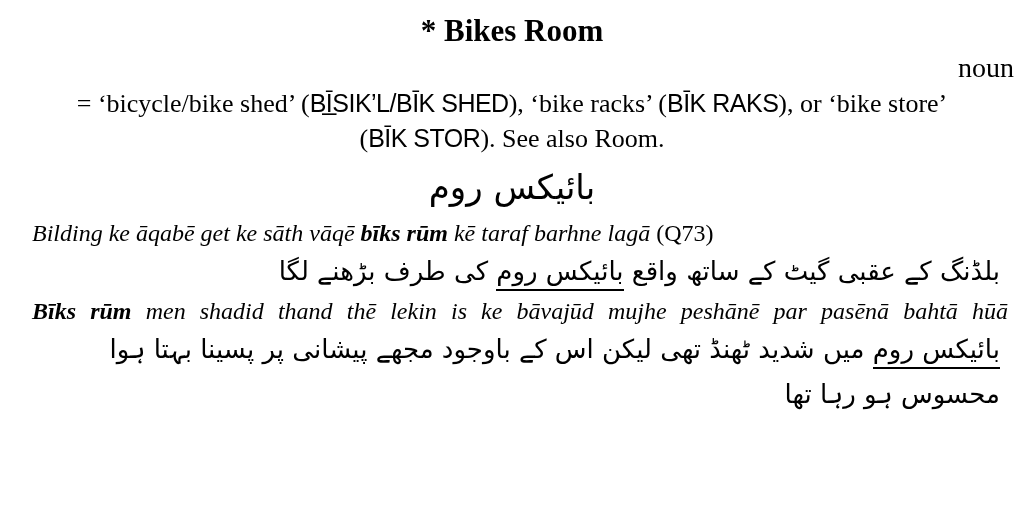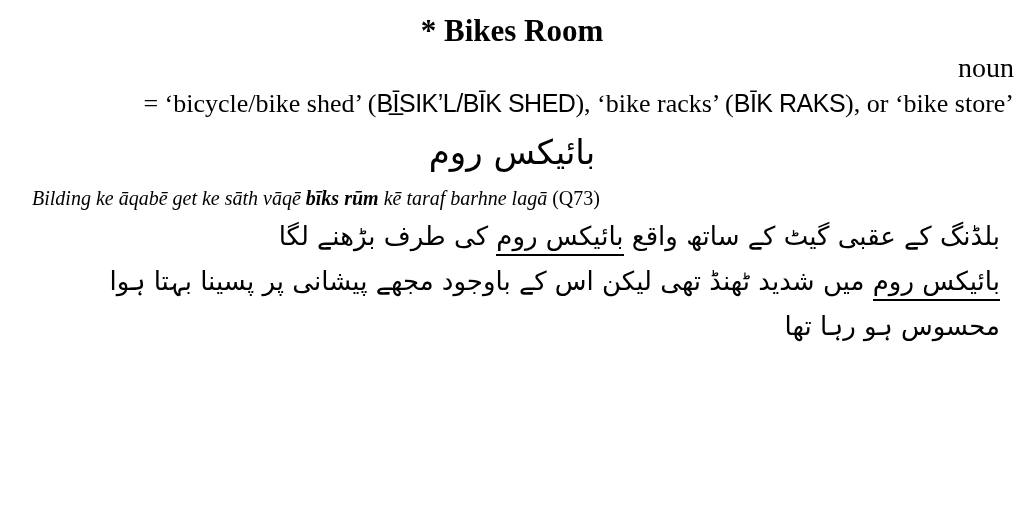--- a/index.html
+++ b/index.html
@@ -25,38 +25,38 @@
     line-height: 38px;
   }
   .pos {
     text-align: right;
     font-size: 28px;
     line-height: 36px;
   }
   .definition {
     font-size: 26px;
     line-height: 35px;
-    text-align: right;
+    text-align: center;
   }
   .def-line1 { white-space: nowrap; }
   .pron {
     font-family: "Liberation Sans", "DejaVu Sans", sans-serif;
     font-size: 25px;
     letter-spacing: -0.5px;
   }
   .headword-urdu {
     direction: rtl;
     text-align: center;
     font-family: "DejaVu Sans", sans-serif;
     font-size: 34px;
     line-height: 58px;
     margin-top: 2px;
   }
   .roman {
-    font-size: 20px;
+    font-size: 24px;
     line-height: 31px;
     font-style: italic;
     padding-left: 22px;
     padding-right: 4px;
     margin-top: 2px;
   }
   .roman .term { font-weight: bold; }
   .roman .ref { font-style: normal; }
   .roman-justify {
     text-align: justify;
@@ -80,27 +80,29 @@
 <body>
 
 <div class="page">
 
   <div class="title">* Bikes Room</div>
 
   <div class="pos">noun</div>
 
   <div class="definition">
     <div class="def-line1"><span>= ‘bicycle/bike shed’ (</span><span class="pron">BĪ̲SIK’L/BĪK SHED</span><span>), ‘bike racks’ (</span><span class="pron">BĪK RAKS</span><span>), or ‘bike store’</span></div>
+    <div class="def-line2"><span>(</span><span class="pron">BĪK STOR</span><span>). See also Room.</span></div>
   </div>
 
   <div class="headword-urdu" dir="rtl">بائیکس روم</div>
 
   <div class="roman"><span>Bilding ke āqabē get ke sāth vāqē </span><span class="term">bīks rūm</span><span> kē taraf barhne lagā </span><span class="ref">(Q73)</span></div>
 
   <div class="urdu-line" dir="rtl"><span>بلڈنگ کے عقبی گیٹ کے ساتھ واقع </span><span class="u-term">بائیکس روم</span><span> کی طرف بڑھنے لگا</span></div>
 
 
 
+  <div class="roman roman-justify"><span class="term">Bīks rūm</span><span> men shadid thand thē lekin is ke bāvajūd mujhe peshānē par pasēnā bahtā hūā</span></div>
 
 
   <div class="urdu-line" dir="rtl"><span class="u-term">بائیکس روم</span><span> میں شدید ٹھنڈ تھی لیکن اس کے باوجود مجھے پیشانی پر پسینا بہتا ہوا محسوس ہو رہا تھا</span></div>
 
 </div>
 
 </body></html>

